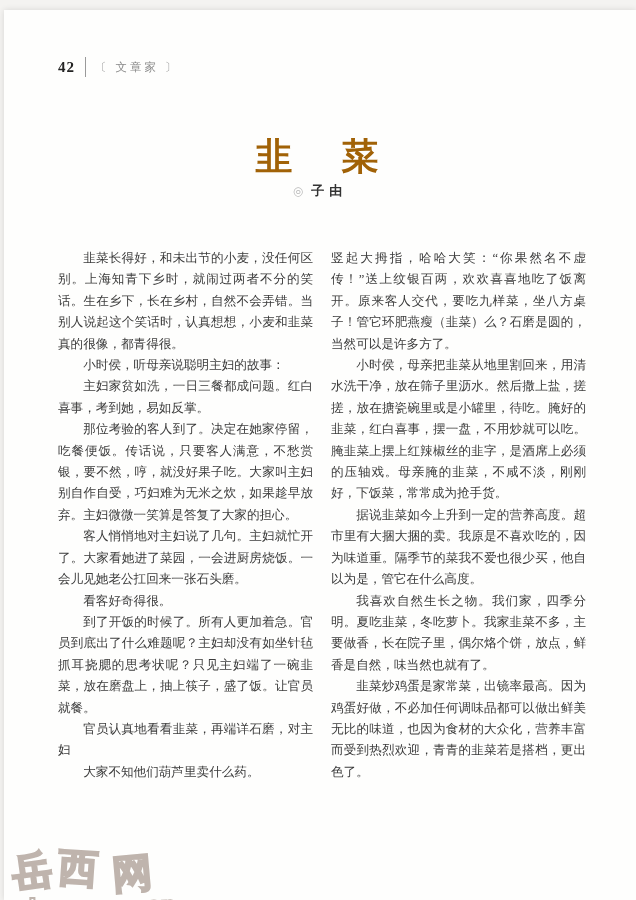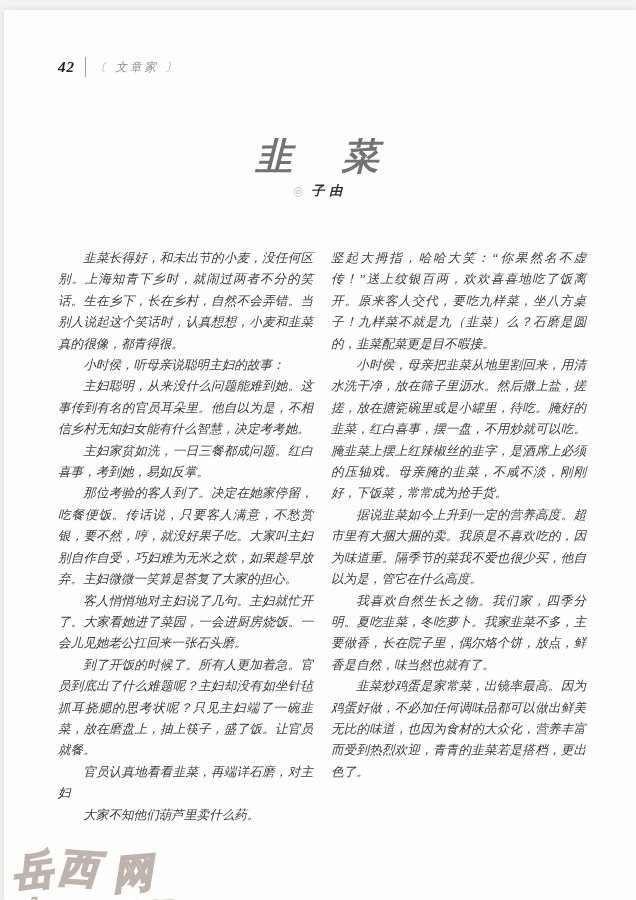--- a/index.html
+++ b/index.html
@@ -6,34 +6,33 @@
   html,body { width:636px; height:900px; }
   body {
     background:#f4f3f1;
     font-family:"Liberation Serif","DejaVu Serif",serif;
     overflow:hidden;
   }
   .page {
     position:absolute; left:4px; top:10px; right:0; bottom:0;
     background:#fefefd;
     box-shadow:0 0 6px rgba(0,0,0,0.12);
-    font-style:italic;
   }
   
   .header {
     position:absolute; left:54px; top:46px;
     display:flex; align-items:center; height:22px;
   }
   .pagenum { font-weight:bold; font-size:15px; color:#222; letter-spacing:1px; }
   .hdr-divider { width:1px; height:20px; background:#9a9a9a; margin:0 9px 0 10px; }
   .section { font-size:11.5px; color:#8a8a8a; letter-spacing:3px; }
   
   .title {
     position:absolute; top:122px; left:0; width:100%;
-    text-align:center; font-size:37px; font-weight:bold; color:#737373;
+    text-align:center; font-size:37px; font-weight:bold; color:#a16207;
     letter-spacing:6px;
   }
   .byline {
     position:absolute; top:172px; left:0; width:100%;
     text-align:center; font-size:13px; color:#333;
   }
   .author-marker { color:#b9b9b9; font-size:12px; margin-right:8px; }
   .author { font-weight:bold; letter-spacing:5px;text-align:center; }
   
   .columns {
@@ -84,30 +83,30 @@
   <div class="title">韭　菜</div>
 
   <div class="byline">
     <span class="author-marker">◎</span><span class="author">子由</span>
   </div>
 
   <div class="columns">
     <div class="col" id="col-left">
         <p class="para">韭菜长得好，和未出节的小麦，没任何区别。上海知青下乡时，就闹过两者不分的笑话。生在乡下，长在乡村，自然不会弄错。当别人说起这个笑话时，认真想想，小麦和韭菜真的很像，都青得很。</p>
         <p class="para">小时侯，听母亲说聪明主妇的故事：</p>
-        <p class="para">主妇聪明，从来没什么问题能难到她。这事传到有名的官员耳朵里。他自以为是，不相信乡村无知妇女能有什么智慧，决定考考她。</p>
         <p class="para">主妇家贫如洗，一日三餐都成问题。红白喜事，考到她，易如反掌。</p>
         <p class="para">那位考验的客人到了。决定在她家停留，吃餐便饭。传话说，只要客人满意，不愁赏银，要不然，哼，就没好果子吃。大家叫主妇别自作自受，巧妇难为无米之炊，如果趁早放弃。主妇微微一笑算是答复了大家的担心。</p>
         <p class="para">客人悄悄地对主妇说了几句。主妇就忙开了。大家看她进了菜园，一会进厨房烧饭。一会儿见她老公扛回来一张石头磨。</p>
+        <p class="para">看客好奇得很。</p>
         <p class="para">到了开饭的时候了。所有人更加着急。官员到底出了什么难题呢？主妇却没有如坐针毡抓耳挠腮的思考状呢？只见主妇端了一碗韭菜，放在磨盘上，抽上筷子，盛了饭。让官员就餐。</p>
         <p class="para">官员认真地看看韭菜，再端详石磨，对主妇</p>
         <p class="para">大家不知他们葫芦里卖什么药。</p>
       </div>
     <div class="col" id="col-right">
-        <p class="para noindent">竖起大拇指，哈哈大笑：“你果然名不虚传！”送上纹银百两，欢欢喜喜地吃了饭离开。原来客人交代，要吃九样菜，坐八方桌子！九样菜不就是九（韭菜）么？石磨是圆的，韭菜配菜更是目不暇接。</p>
+        <p class="para noindent">竖起大拇指，哈哈大笑：“你果然名不虚传！”送上纹银百两，欢欢喜喜地吃了饭离开。原来客人交代，要吃九样菜，坐八方桌子！管它环肥燕瘦（韭菜）么？石磨是圆的，当然可以是许多方了。</p>
         <p class="para">小时侯，母亲把韭菜从地里割回来，用清水洗干净，放在筛子里沥水。然后撒上盐，搓搓，放在搪瓷碗里或是小罐里，待吃。腌好的韭菜，红白喜事，摆一盘，不用炒就可以吃。腌韭菜上摆上红辣椒丝的韭字，是酒席上必须的压轴戏。母亲腌的韭菜，不咸不淡，刚刚好，下饭菜，常常成为抢手货。</p>
         <p class="para">据说韭菜如今上升到一定的营养高度。超市里有大捆大捆的卖。我原是不喜欢吃的，因为味道重。隔季节的菜我不爱也很少买，他自以为是，管它在什么高度。</p>
         <p class="para">我喜欢自然生长之物。我们家，四季分明。夏吃韭菜，冬吃萝卜。我家韭菜不多，主要做香，长在院子里，偶尔烙个饼，放点，鲜香是自然，味当然也就有了。</p>
         <p class="para">韭菜炒鸡蛋是家常菜，出镜率最高。因为鸡蛋好做，不必加任何调味品都可以做出鲜美无比的味道，也因为食材的大众化，营养丰富而受到热烈欢迎，青青的韭菜若是搭档，更出色了。</p>
       </div>
   </div>
 
   <div class="watermark">
     <div class="wm-name"><span class="wm-ch wm-ch0">岳</span><span class="wm-ch wm-ch1">西</span><span class="wm-ch wm-ch2">网</span></div>
     <div class="wm-url">ahyx.gov.cn</div>

